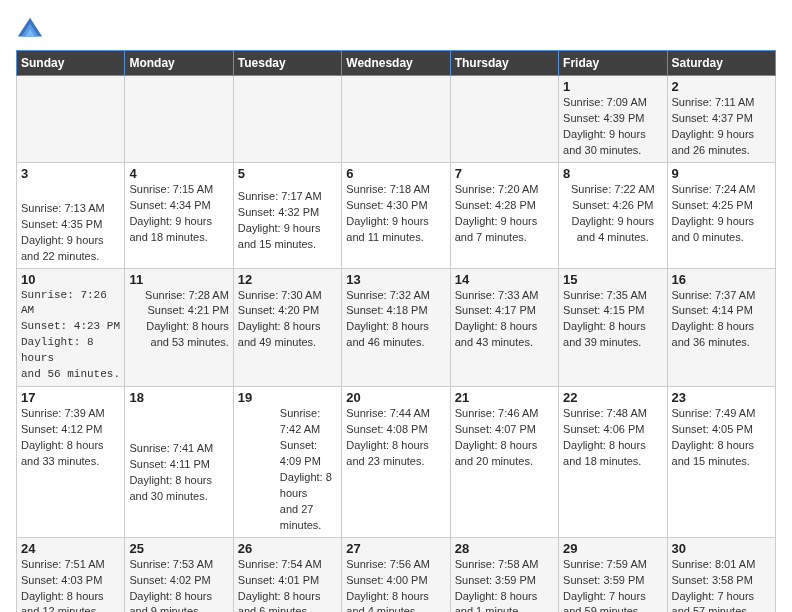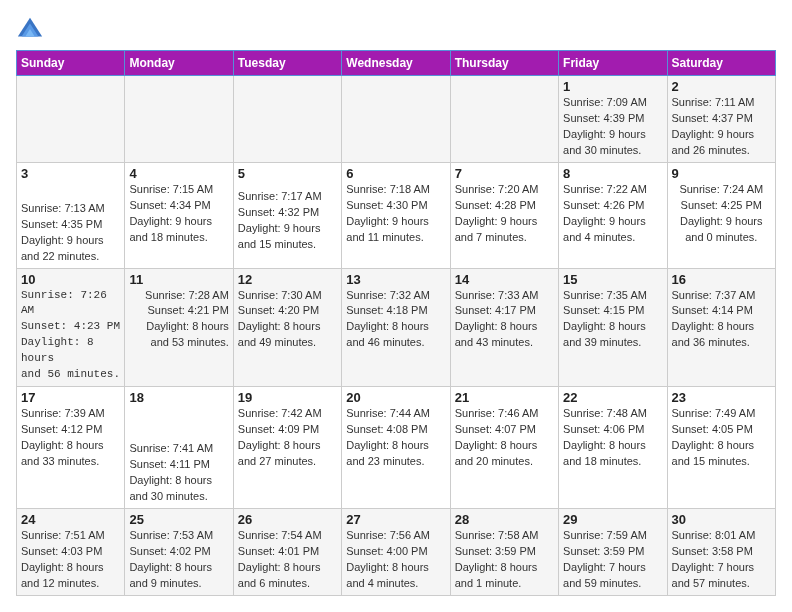--- a/index.html
+++ b/index.html
@@ -52,21 +52,21 @@
       font-size: 15px;
       color: #444;
       margin-top: 2px;
     }
     table {
       width: 100%;
       border-collapse: collapse;
       table-layout: fixed;
     }
     thead tr th {
-      background: #a21caf;
+      background: #404040;
       color: #fff;
       font-size: 12px;
       font-weight: bold;
       padding: 5px 4px;
       text-align: left;
       border: 1px solid #5590d8;
     }
     tbody tr td {
       vertical-align: top;
       border: 1px solid #ccc;
@@ -185,28 +185,28 @@
           </td>
           <td>
             <span class="day-num">7</span>
             <div class="day-info" style="white-space: pre-line;">Sunrise: 7:20 AM
 Sunset: 4:28 PM
 Daylight: 9 hours
 and 7 minutes.</div>
           </td>
           <td>
             <span class="day-num">8</span>
-            <div class="day-info" style="white-space: pre-line;">Sunrise: 7:22 AM
+            <div class="day-info" style="white-space: pre-line; text-align: center;">Sunrise: 7:22 AM
 Sunset: 4:26 PM
 Daylight: 9 hours
 and 4 minutes.</div>
           </td>
           <td>
             <span class="day-num">9</span>
-            <div class="day-info" style="white-space: pre-line; text-align: center;">Sunrise: 7:24 AM
+            <div class="day-info" style="white-space: pre-line;">Sunrise: 7:24 AM
 Sunset: 4:25 PM
 Daylight: 9 hours
 and 0 minutes.</div>
           </td>
         </tr>
         <tr>
           <td>
             <span class="day-num">10</span>
             <div class="day-info" style="white-space: pre-line; font-family: Liberation Mono, monospace;">Sunrise: 7:26 AM
 Sunset: 4:23 PM
@@ -266,21 +266,21 @@
           </td>
           <td>
             <span class="day-num">18</span>
             <div class="day-info" style="white-space: pre-line; margin-top: 36px;">Sunrise: 7:41 AM
 Sunset: 4:11 PM
 Daylight: 8 hours
 and 30 minutes.</div>
           </td>
           <td>
             <span class="day-num">19</span>
-            <div class="day-info" style="white-space: pre-line;">Sunrise: 7:42 AM
+            <div class="day-info" style="white-space: pre-line; margin-left: 42px;">Sunrise: 7:42 AM
 Sunset: 4:09 PM
 Daylight: 8 hours
 and 27 minutes.</div>
           </td>
           <td>
             <span class="day-num">20</span>
             <div class="day-info" style="white-space: pre-line;">Sunrise: 7:44 AM
 Sunset: 4:08 PM
 Daylight: 8 hours
 and 23 minutes.</div>

